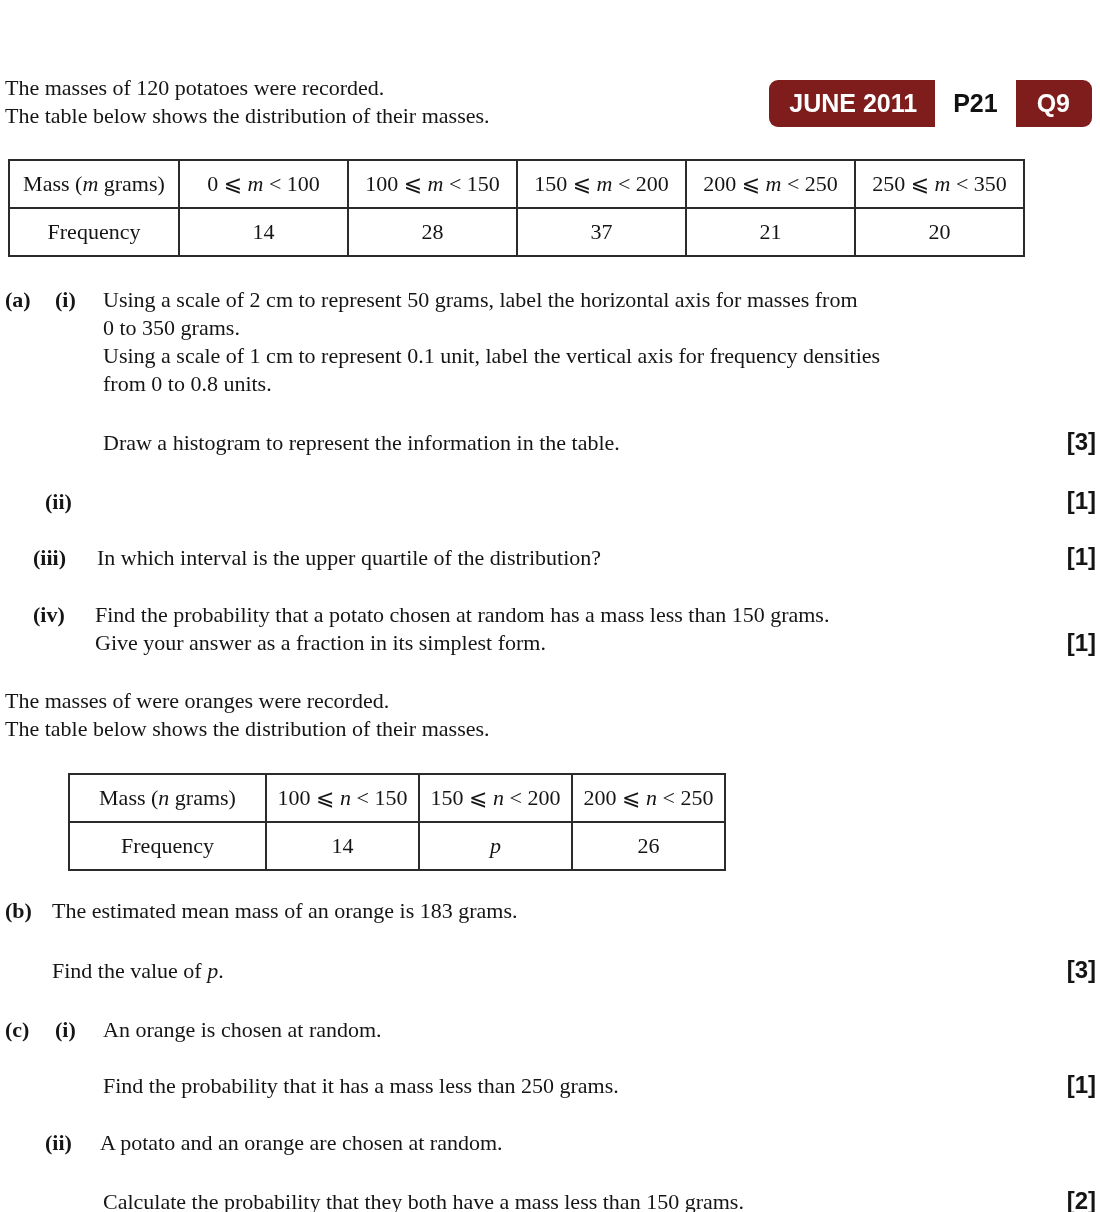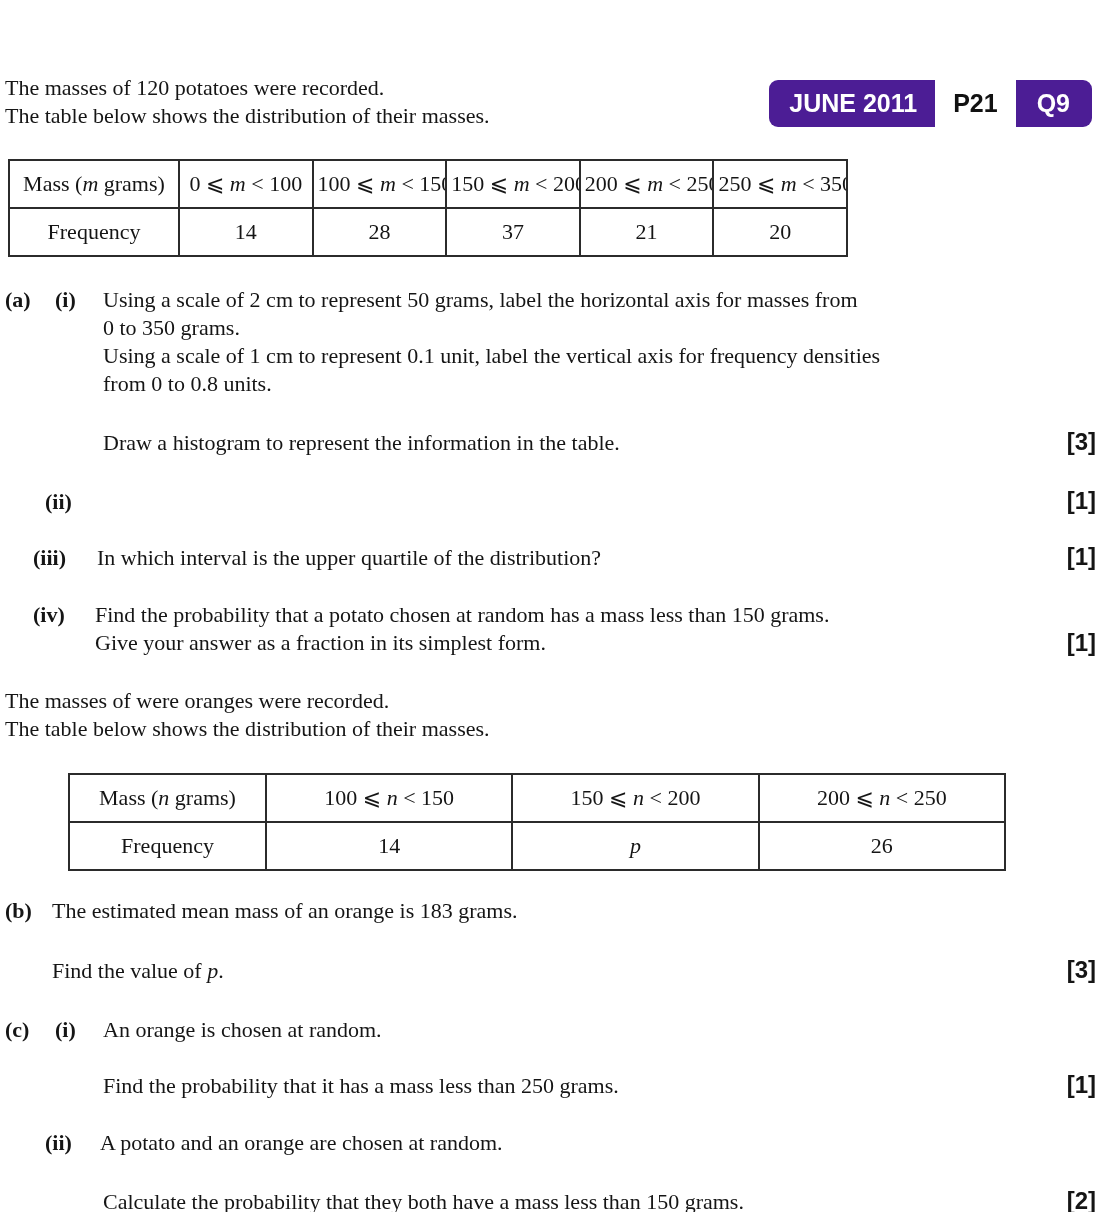--- a/index.html
+++ b/index.html
@@ -10,21 +10,21 @@
     font-family: "Liberation Serif", "DejaVu Serif", serif;
     font-size: 22px;
     overflow: hidden;
   }
   .page { position: relative; width: 1100px; height: 1212px; }
 
   
   .badge {
     position: absolute; top: 6px; right: 8px; height: 47px;
     display: flex; align-items: stretch;
-    background: #4c1d95;
+    background: #7f1d1d;
     border-radius: 9px; overflow: hidden;
     font-family: "Liberation Sans", "DejaVu Sans", sans-serif;
     font-weight: bold; font-size: 25px;
   }
   .badge-seg { display: flex; align-items: center; color: #ffffff; white-space: nowrap; }
   .badge-session { padding: 0 18px 0 20px; }
   .badge-paper { background: #ffffff; color: #111111; padding: 0 18px; }
   .badge-q { padding: 0 22px 0 21px; }
 
   
@@ -60,21 +60,21 @@
     <span class="badge-seg badge-session">JUNE 2011</span>
     <span class="badge-seg badge-paper">P21</span>
     <span class="badge-seg badge-q">Q9</span>
   </div>
 
   <div style="margin:74px 0 0 5px">
     <div class="line">The masses of 120 potatoes were recorded.</div>
     <div class="line">The table below shows the distribution of their masses.</div>
   </div>
 
-  <table class="dtable" style="margin:29px 16px 0 8px; width:840px">
+  <table class="dtable" style="margin:29px 16px 0 8px; width:1017px">
     <colgroup>
         <col style="width:170px">
         <col>
         <col>
         <col>
         <col>
         <col>
       </colgroup>
     <tbody>
         <tr>
@@ -130,21 +130,21 @@
       <div class="line">Give your answer as a fraction in its simplest form.</div>
     </div>
     <span class="mark">[1]</span>
   </div>
 
   <div style="margin:30px 0 0 5px">
     <div class="line">The masses of were oranges were recorded.</div>
     <div class="line">The table below shows the distribution of their masses.</div>
   </div>
 
-  <table class="dtable" style="margin:30px 0 0 68px; width:938px">
+  <table class="dtable" style="margin:30px 0 0 68px; width:658px">
     <colgroup>
         <col style="width:197px">
         <col>
         <col>
         <col>
       </colgroup>
     <tbody>
         <tr>
       <td><span>Mass (</span><span class="v">n</span><span> grams)</span></td>
       <td><span>100 ⩽ </span><span class="v">n</span><span> &lt; 150</span></td>

